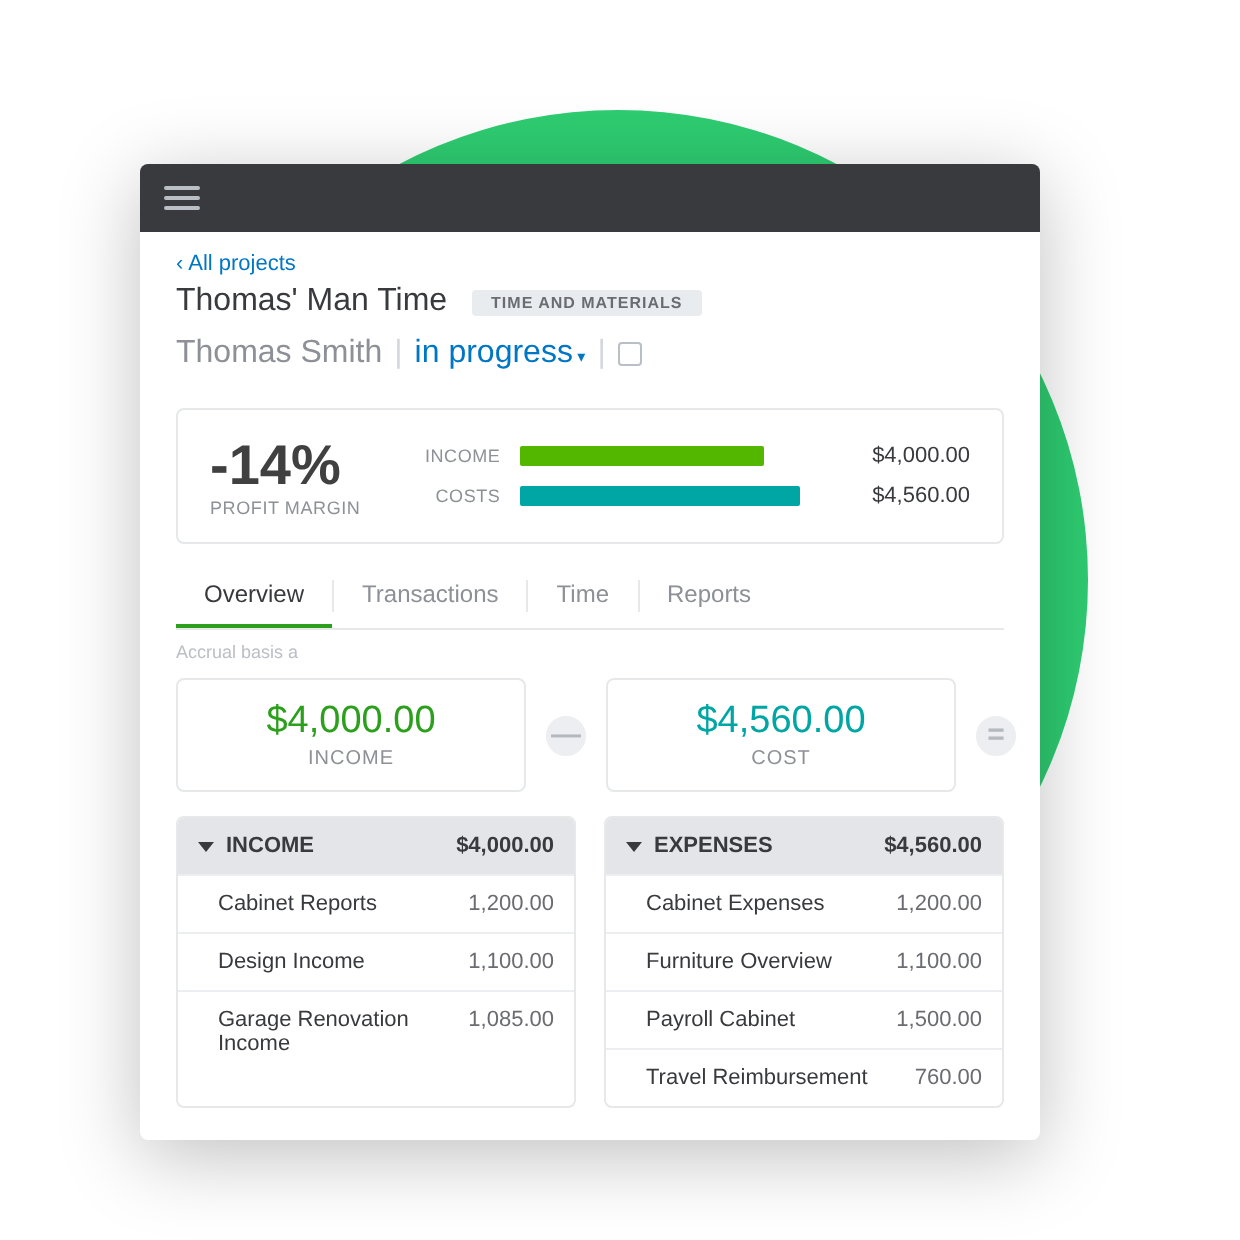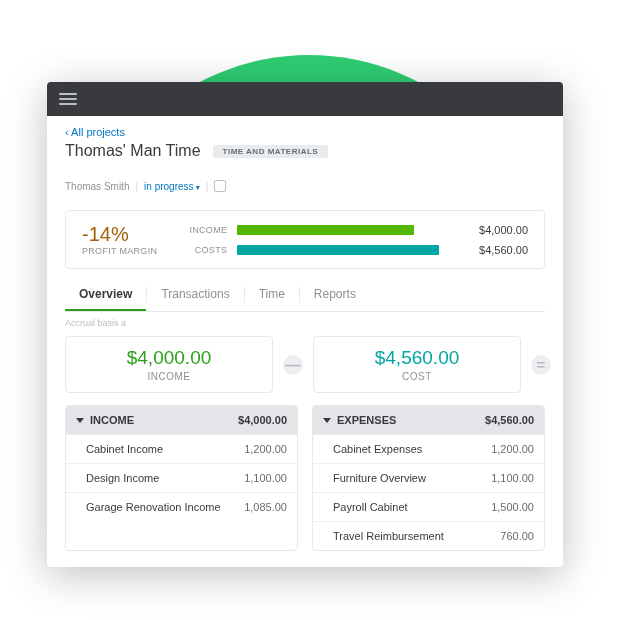--- a/index.html
+++ b/index.html
@@ -1,46 +1,46 @@
 <!DOCTYPE html>
 <html><head>
 <meta charset="utf-8">
 <style>
 *{box-sizing:border-box;margin:0;padding:0;font-family:-apple-system,BlinkMacSystemFont,"Segoe UI",Helvetica,Arial,sans-serif}
 body{width:620px;height:620px;background:#fff;position:relative;overflow:hidden}
 .green-circle{position:absolute;width:470px;height:470px;background:#2ecc71;border-radius:50%;left:74px;top:55px}
-.app{position:absolute;left:47px;top:82px;width:516px;background:#fff;border-radius:4px;box-shadow:0 8px 40px rgba(0,0,0,.25);overflow:hidden}
+.app{position:absolute;left:70px;top:82px;width:450px;background:#fff;border-radius:4px;box-shadow:0 8px 40px rgba(0,0,0,.25);overflow:hidden}
 .topbar{height:34px;background:#393a3d;display:flex;align-items:center;padding:0 12px}
 .hamburger{width:18px;display:flex;flex-direction:column;gap:3px;cursor:pointer}
 .hamburger span{height:2px;background:#babec5;border-radius:1px}
 .header{padding:10px 18px 8px}
 .back-link{color:#0077c5;font-size:11px;font-weight:500;cursor:pointer}
 .title-row{display:flex;align-items:center;gap:12px;margin-top:4px}
 .project-name{font-size:16px;font-weight:400;color:#393a3d}
 .tag{background:#e8ecef;color:#6b6c72;font-size:8px;font-weight:600;padding:2px 10px;border-radius:2px;letter-spacing:.5px}
-.subrow{display:flex;align-items:center;gap:6px;margin-top:20px;font-size:10px;color:#8d9096}
+.subrow{display:flex;align-items:center;gap:6px;margin-top:8px;font-size:16px;color:#8d9096}
 .subrow .divider{color:#d4d7dc}
 .subrow .status{color:#0077c5;cursor:pointer}
 .subrow .status::after{content:" ▾";font-size:8px}
 .note-icon{width:12px;height:12px;border:1px solid #babec5;border-radius:2px;display:inline-block}
 .metrics{border:1px solid #e6e8ea;border-radius:4px;margin:10px 18px;padding:12px 16px;display:flex;align-items:center;gap:20px}
 .margin-box{display:flex;flex-direction:column}
-.margin-val{font-size:20px;font-weight:400;color:#a16207}
+.margin-val{font-size:28px;font-weight:700;color:#404040}
 .margin-label{font-size:9px;color:#8d9096;letter-spacing:.3px}
 .bars-wrap{flex:1;display:flex;flex-direction:column;gap:8px}
 .bar-row{display:flex;align-items:center;gap:10px}
 .bar-label{width:50px;font-size:9px;color:#8d9096;text-align:right;letter-spacing:.3px}
 .bar-track{flex:1;height:10px;background:transparent;position:relative}
 .bar-fill{height:100%;border-radius:1px}
 .bar-fill.income{background:#53b700;width:83%}
 .bar-fill.cost{background:#00a6a4;width:95%}
 .bar-val{font-size:11px;color:#393a3d;width:68px;text-align:right}
 .tabs{display:flex;gap:0;margin:6px 18px 0;border-bottom:1px solid #e6e8ea}
 .tab{padding:8px 14px;font-size:12px;color:#8d9096;cursor:pointer;border-bottom:2px solid transparent}
-.tab.active{color:#393a3d;font-weight:700;border-bottom-color:#2ca01c}
+.tab.active{color:#393a3d;font-weight:400;border-bottom-color:#2ca01c}
 .tab-sep{width:1px;background:#e6e8ea;margin:8px 0}
 .accrual{text-align:left;font-size:9px;color:#babec5;padding:6px 18px 0}
 .summary{display:flex;align-items:center;gap:8px;margin:8px 18px 12px}
 .card{flex:1;border:1px solid #e6e8ea;border-radius:4px;text-align:center;padding:10px 0}
 .card-amount{font-size:19px;font-weight:400}
 .card-amount.inc{color:#2ca01c}
 .card-amount.cst{color:#00a6a4}
 .card-label{font-size:10px;color:#8d9096;letter-spacing:.5px;margin-top:2px}
 .op-circle{width:24px;height:24px;border-radius:50%;background:#eceef1;color:#b5b9bf;display:flex;align-items:center;justify-content:center;font-size:15px;font-weight:600;border:2px solid #fff}
 .op-circle.edge{margin-right:-8px}
@@ -134,21 +134,21 @@
     <div class="list">
       <div class="list-head">
         <div class="left">
             <span class="caret-down"></span>
             <span>INCOME</span>
           </div>
         <span>$4,000.00</span>
       </div>
       <div>
           <div class="list-row">
-            <span>Cabinet Income</span>
+            <span>Cabinet Reports</span>
             <span class="val">1,200.00</span>
           </div>
           <div class="list-row">
             <span>Design Income</span>
             <span class="val">1,100.00</span>
           </div>
           <div class="list-row">
             <span>Garage Renovation Income</span>
             <span class="val">1,085.00</span>
           </div>

